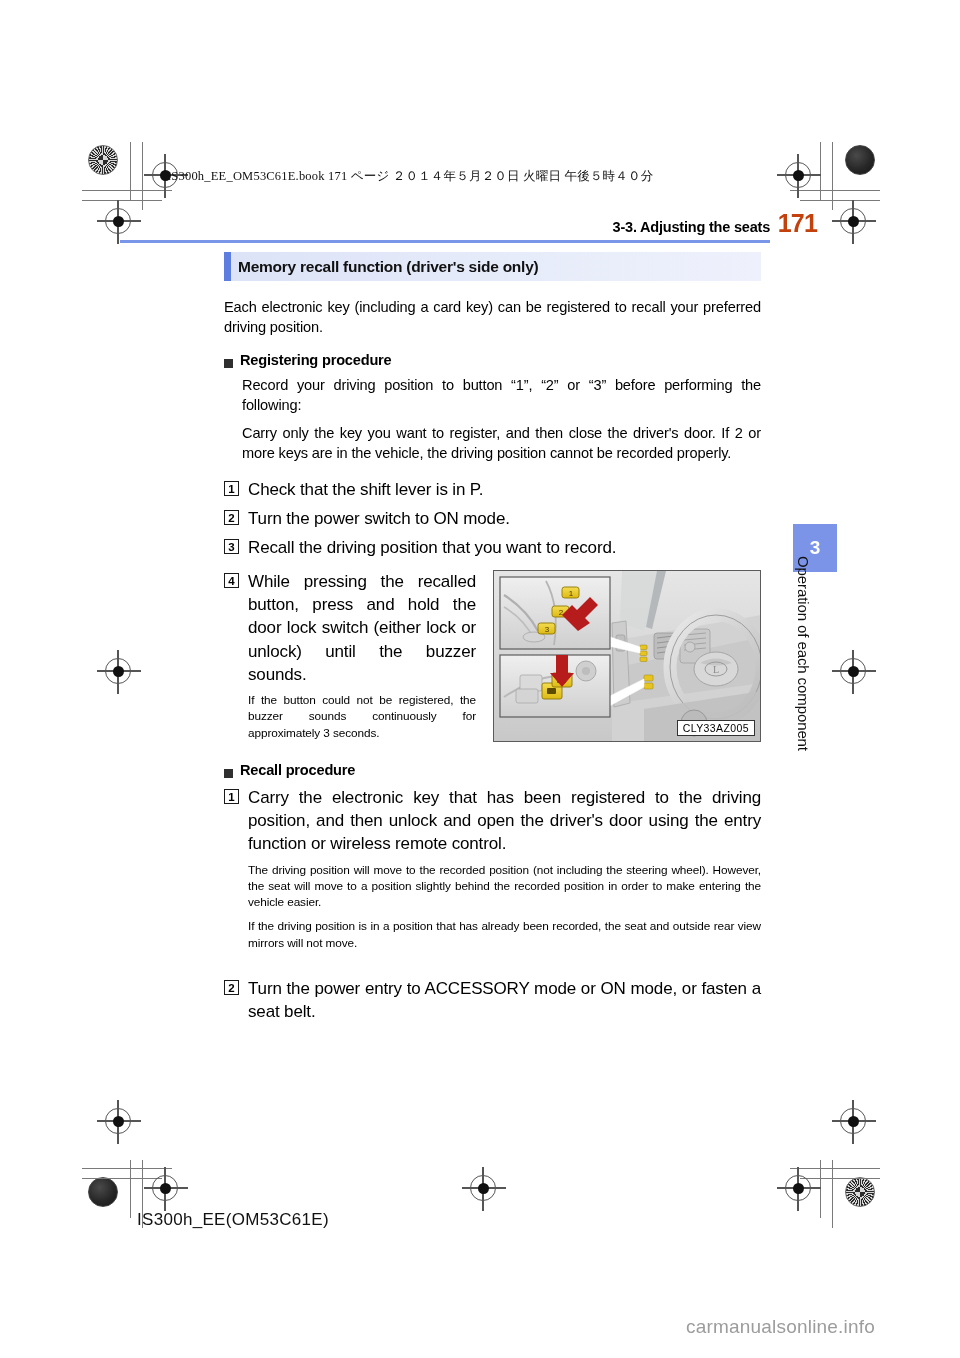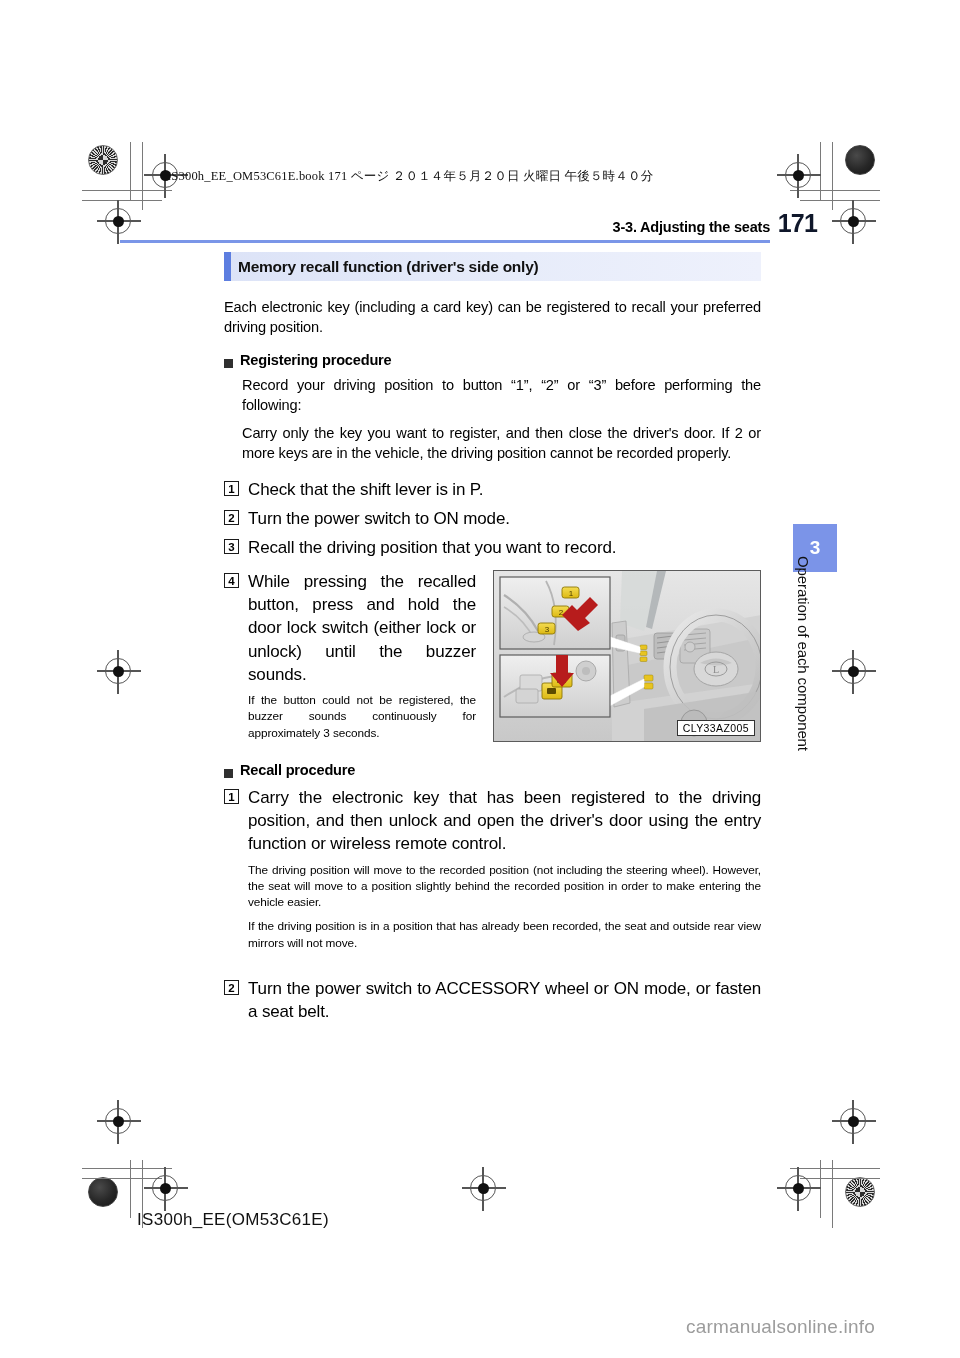--- a/index.html
+++ b/index.html
@@ -84,21 +84,21 @@
     color: #000;
     white-space: nowrap;
   }
   .page-number {
     position: absolute;
     right: 143px;
     top: 209px;
     font-size: 25px;
     font-weight: bold;
     letter-spacing: -0.8px;
-    color: #0f172a;
+    color: #c2410c;
   }
   .header-rule {
     position: absolute;
     left: 120px;
     top: 240px;
     width: 650px;
     height: 2.5px;
     background: #7a96e8;
   }
 
@@ -524,20 +524,20 @@
       <div class="num">1</div>
       <div class="step-body">Carry the electronic key that has been registered to the driving position, and then unlock and open the driver's door using the entry function or wireless remote control.</div>
     </div>
     <div style="margin-left:24px; margin-bottom:26px;">
       <p class="note">The driving position will move to the recorded position (not including the steering wheel). However, the seat will move to a position slightly behind the recorded position in order to make entering the vehicle easier.</p>
       <p class="note">If the driving position is in a position that has already been recorded, the seat and outside rear view mirrors will not move.</p>
     </div>
 
     <div class="step">
       <div class="num">2</div>
-      <div class="step-body">Turn the power switch to ACCESSORY wheel or ON mode, or fasten a seat belt.</div>
+      <div class="step-body">Turn the power entry to ACCESSORY mode or ON mode, or fasten a seat belt.</div>
     </div>
   </div>
 
 </div>
 
 <div class="footer-code">IS300h_EE(OM53C61E)</div>
 <div class="watermark">carmanualsonline.info</div>
 
 </body></html>

